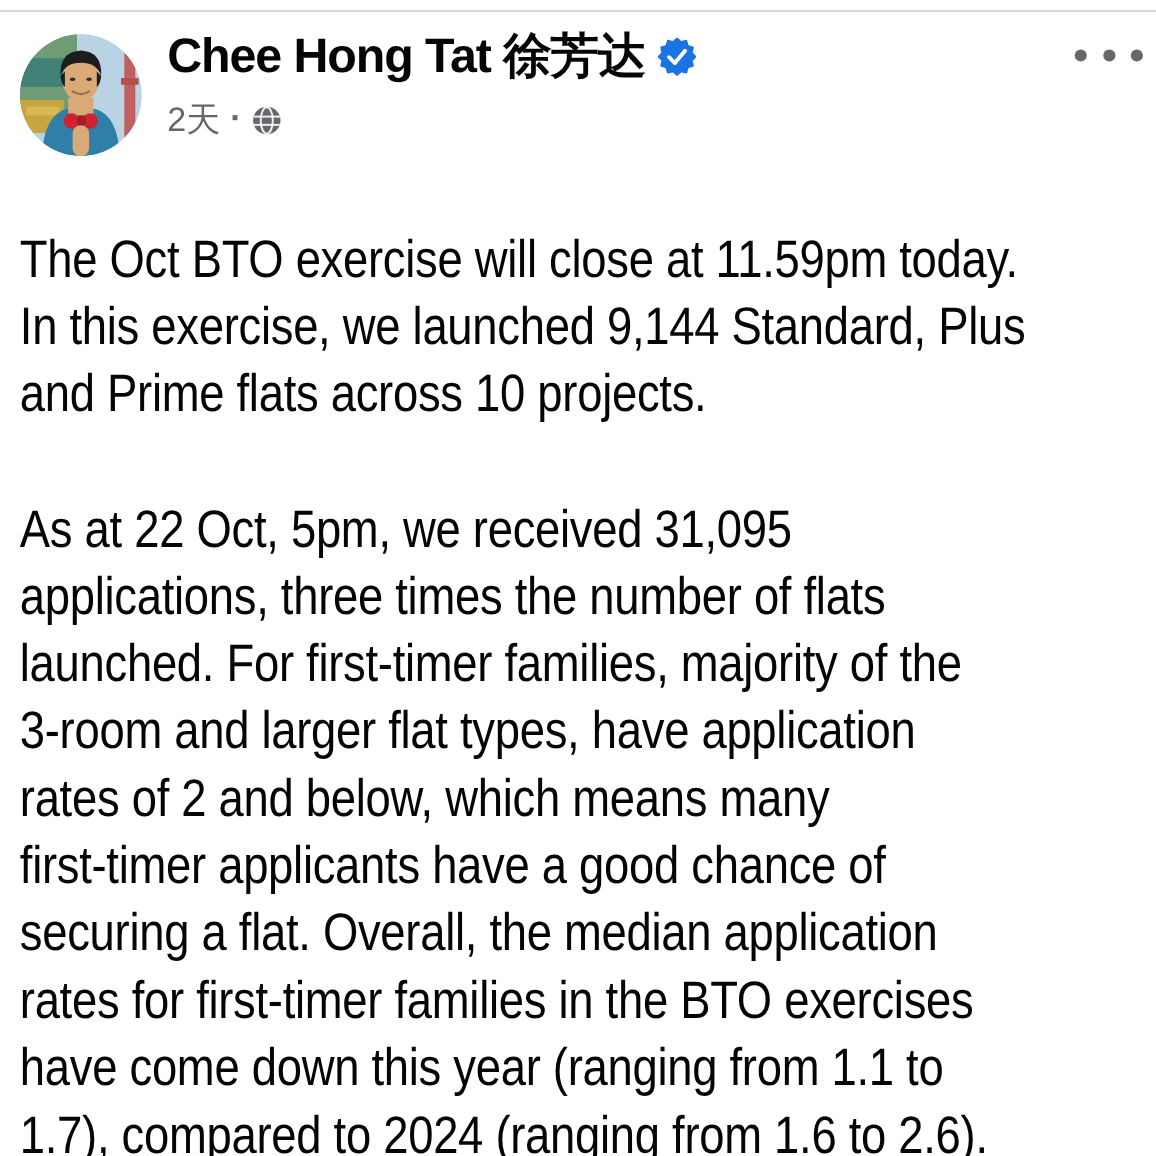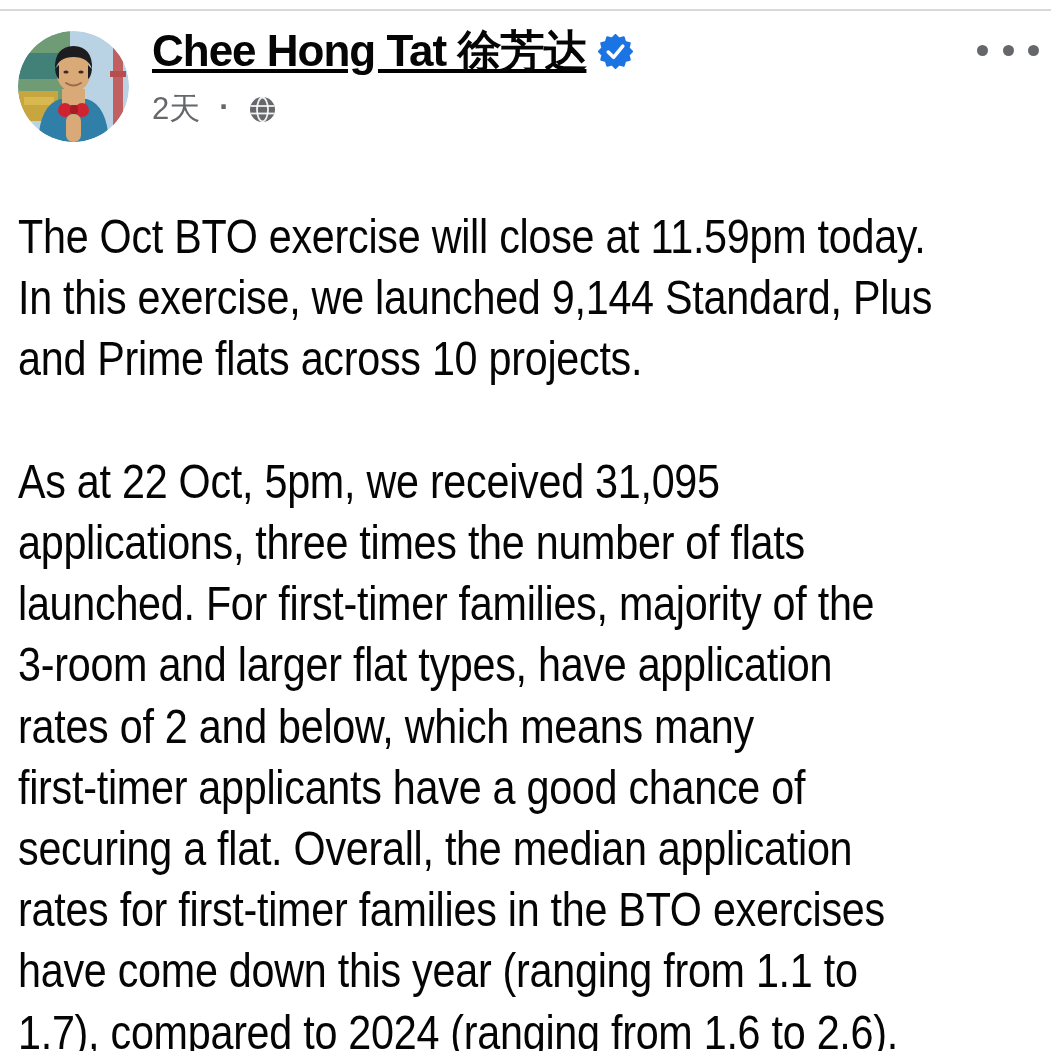--- a/index.html
+++ b/index.html
@@ -39,42 +39,41 @@
     cursor: pointer;
   }
   .avatar-btn svg { display: block; }
   .name-row {
     position: absolute;
     left: 152px;
     top: 26px;
     display: flex;
     align-items: center;
     white-space: nowrap;
-    text-decoration: underline;
   }
   .profile-name {
     font-size: 44px;
     font-weight: bold;
     letter-spacing: -1px;
     color: #050505;
     line-height: 50px;
   }
   .verified-badge {
     margin-left: 12px;
     width: 35px;
     height: 35px;
     flex: 0 0 auto;
   }
   .meta-row {
     position: absolute;
     left: 152px;
     top: 92px;
     display: flex;
     align-items: center;
-    gap: 19px;
+    gap: 9px;
     color: #65676B;
     font-size: 31px;
     line-height: 34px;
   }
   .meta-sep {
     font-weight: bold;
     position: relative;
     top: -2px;
   }
   .globe { width: 27px; height: 27px; display: block; }

